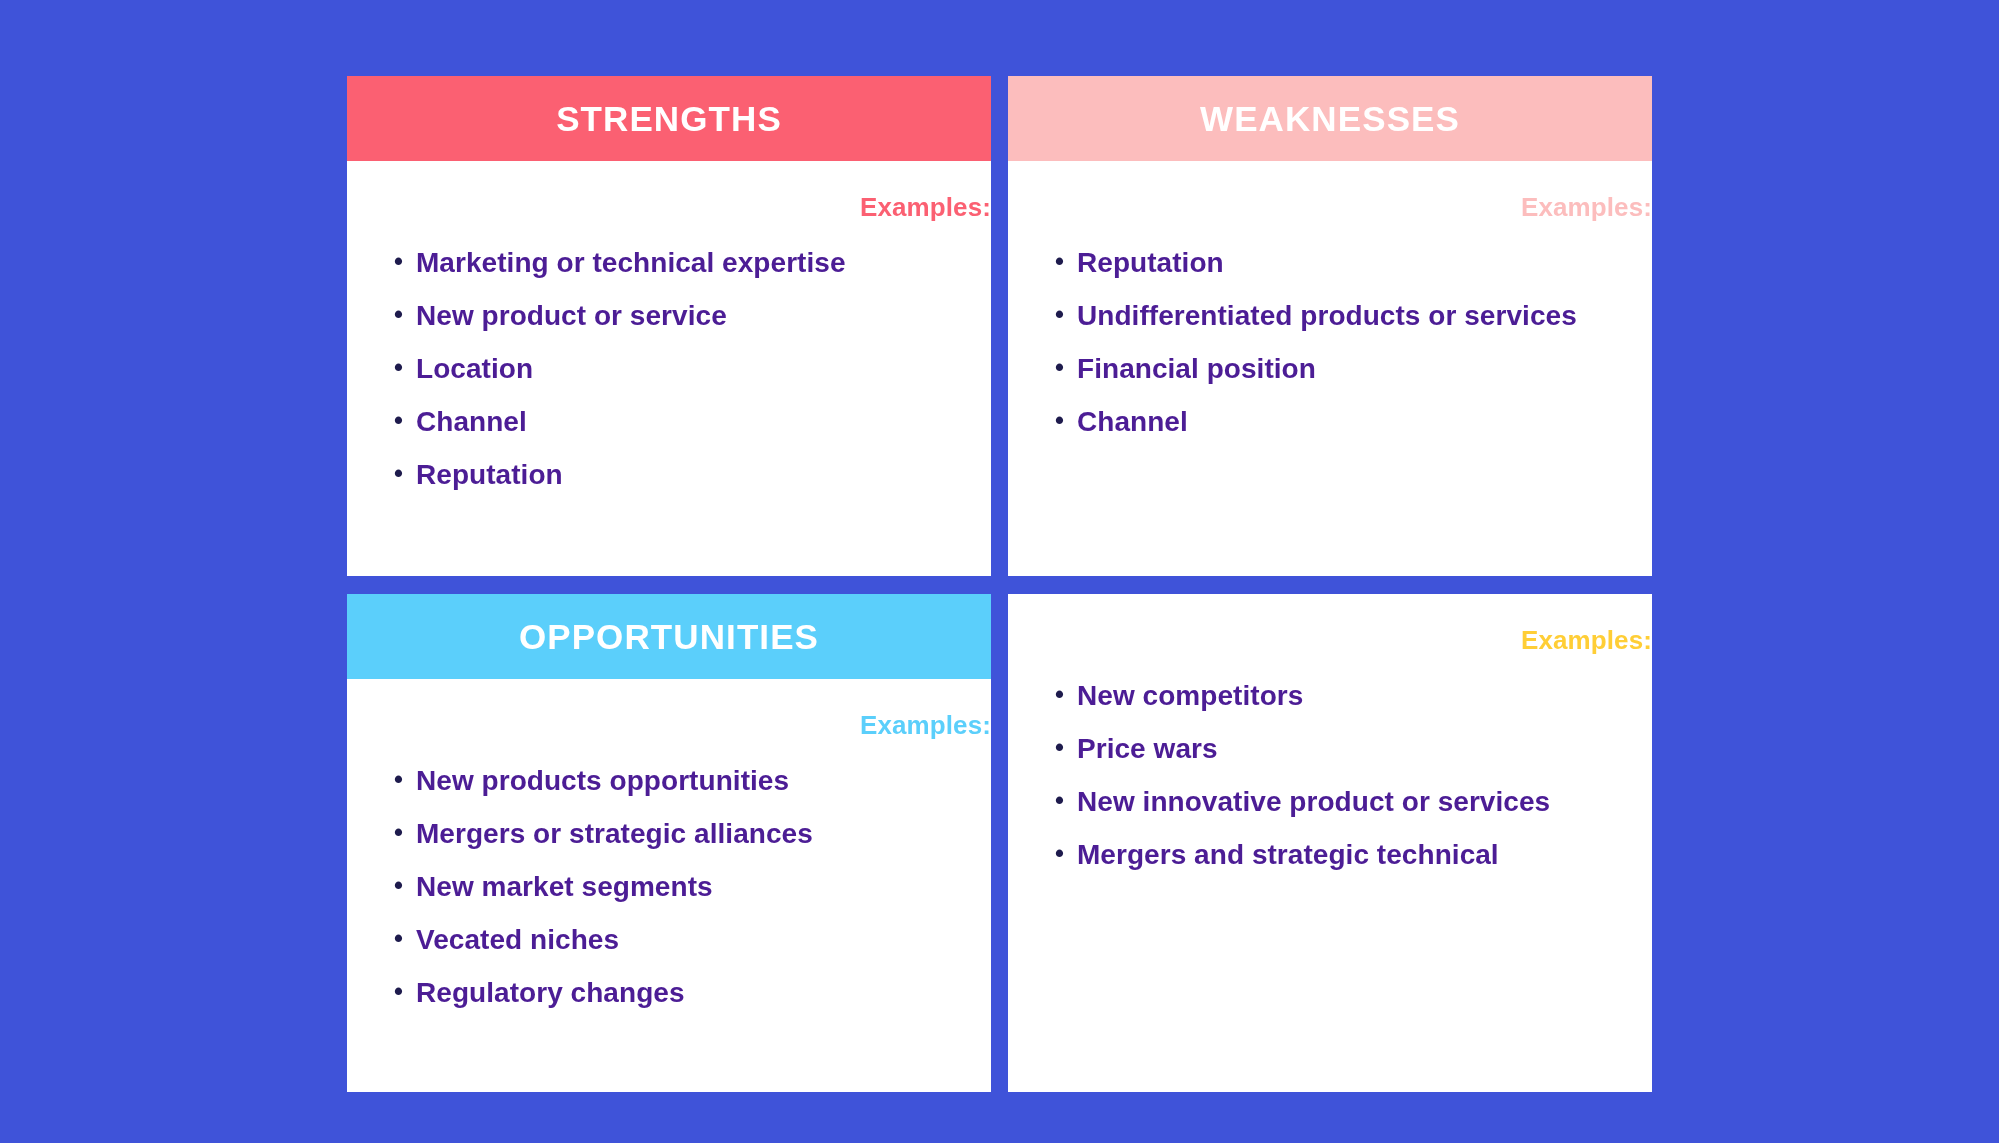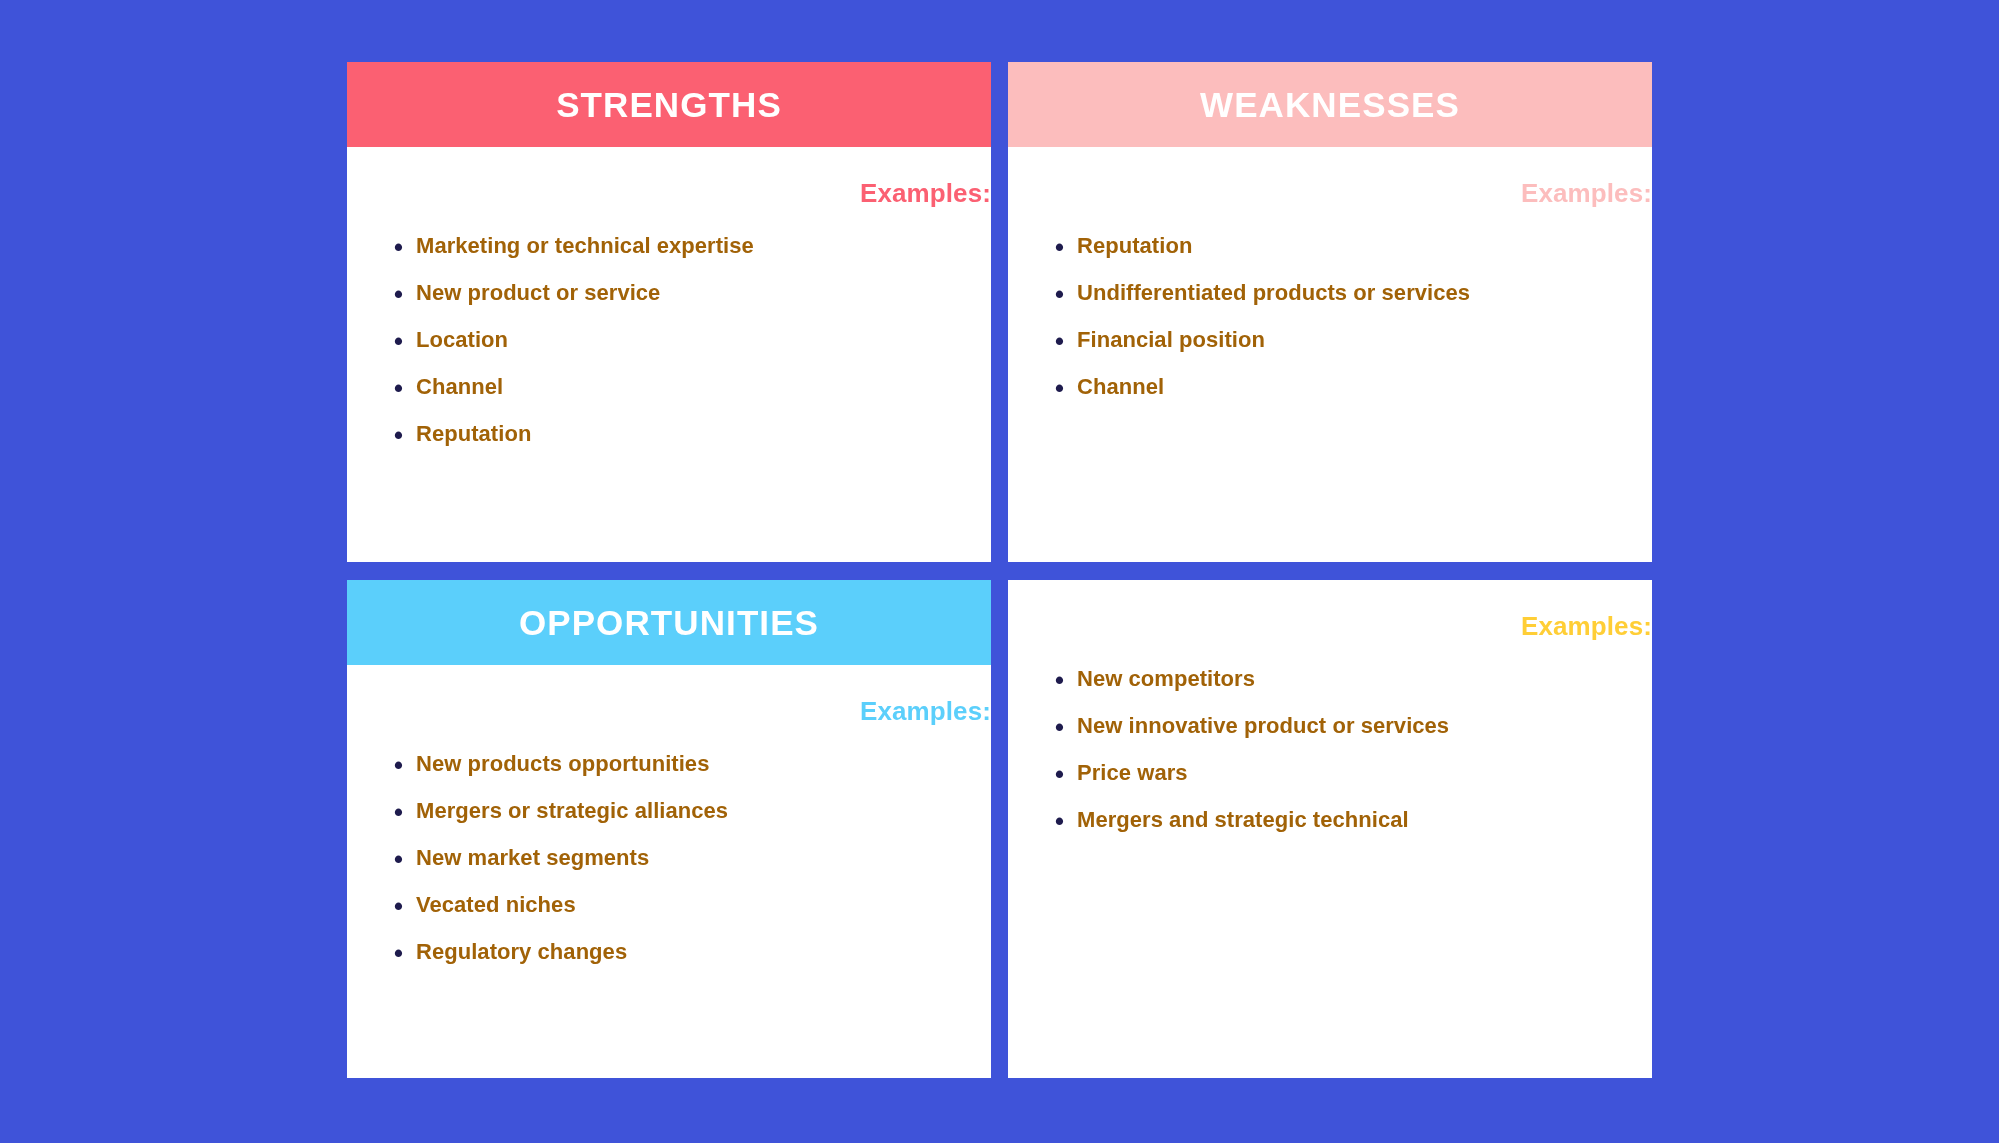--- a/index.html
+++ b/index.html
@@ -19,21 +19,21 @@
     position: relative;
     width: 1999px;
     height: 1143px;
     background: #3F53D9;
     box-sizing: border-box;
   }
 
   .grid {
     position: absolute;
     left: 347px;
-    top: 62px;
+    top: 76px;
     width: 1305px;
     height: 1016px;
     display: grid;
     grid-template-columns: 644px 644px;
     grid-template-rows: 500px 498px;
     column-gap: 17px;
     row-gap: 18px;
   }
 
   .card {
@@ -77,22 +77,22 @@
   }
 
   .bullet-list {
     list-style: none;
     margin: 0;
     padding: 0;
   }
 
   .bullet-item {
     position: relative;
-    color: #a16207;
-    font-size: 22px;
+    color: #4c1d95;
+    font-size: 28px;
     font-weight: 700;
     line-height: 1;
     padding-left: 22px;
     margin-bottom: 25px;
     letter-spacing: 0.05px;
     white-space: nowrap;
   }
 
   .bullet-item::before {
     content: "\2022";
@@ -159,21 +159,21 @@
           <li class="bullet-item">Regulatory changes</li>
         </ul>
       </div>
     </div>
 
     <div class="card" style="--accent:#FFCE36">
       <div class="card-body">
         <div class="examples-label">Examples:</div>
         <ul class="bullet-list">
           <li class="bullet-item">New competitors</li>
+          <li class="bullet-item">Price wars</li>
           <li class="bullet-item">New innovative product or services</li>
-          <li class="bullet-item">Price wars</li>
           <li class="bullet-item">Mergers and strategic technical</li>
         </ul>
       </div>
     </div>
 
   </div>
 </div>
 
 </body></html>

